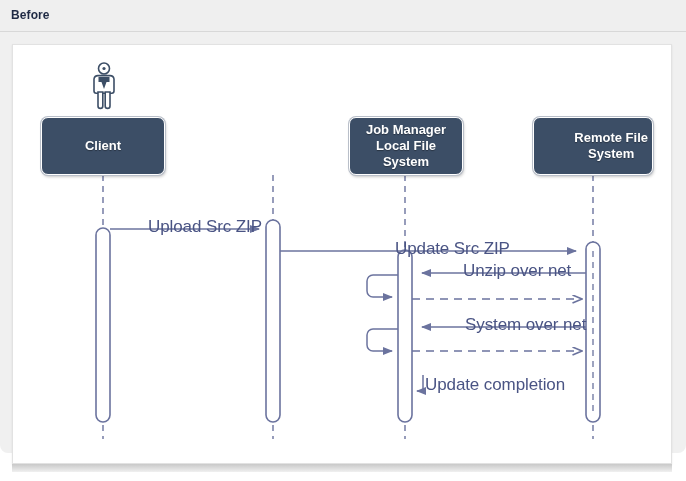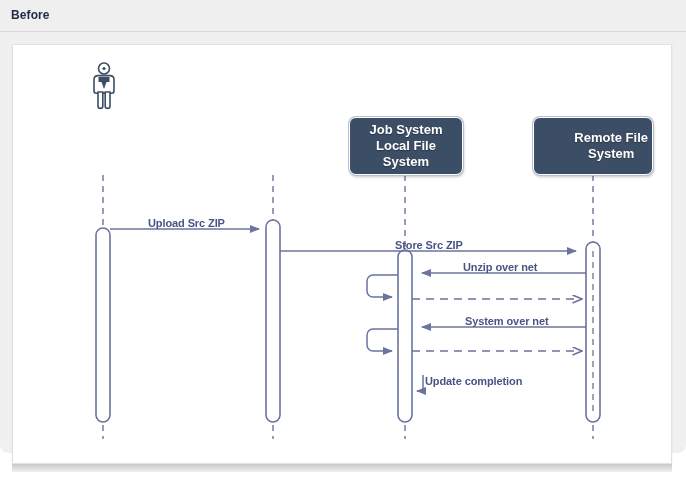--- a/index.html
+++ b/index.html
@@ -91,25 +91,25 @@
     font-size: 13px;
     font-weight: bold;
     line-height: 16px;
     font-family: "Liberation Sans", sans-serif;
     text-shadow: 0 1px 1px rgba(0,0,0,0.35);
     padding: 0 4px;
   }
   
   .msg-label {
     position: absolute;
-    font-size: 11px;
+    font-size: 17px;
     color: #4a5484;
     font-family: "Liberation Sans", sans-serif;
     white-space: nowrap;
-    font-weight: bold;
+    font-weight: normal;
     letter-spacing: -0.1px;
   }
   
   .actor {
     position: absolute;
   }
 </style>
 </head>
 <body>
 
@@ -186,40 +186,43 @@
 
           <path d="M7,18 a4,4 0 0 1 4,-3.4 L23,14.6 a4,4 0 0 1 4,3.4 L27,30 a2.2,2.2 0 0 1 -2.2,2.2 L9.2,32.2 A2.2,2.2 0 0 1 7,30 Z" fill="#ffffff" stroke="#3c4e66" stroke-width="1.6"></path>
 
           <path d="M11.5,16 L22.5,16 L22.5,21 L19.5,21 L17,28 L14.5,21 L11.5,21 Z" fill="#3c4e66"></path>
 
           <path d="M11,31 L11,45 a2.4,2.4 0 0 0 4.8,0 L15.8,31 Z" fill="#ffffff" stroke="#3c4e66" stroke-width="1.6"></path>
           <path d="M18.2,31 L18.2,45 a2.4,2.4 0 0 0 4.8,0 L23,31 Z" fill="#ffffff" stroke="#3c4e66" stroke-width="1.6"></path>
         </svg>
       </div>
 
+      <div class="participant" style="left:28px; top:72px; width:124px; height:58px;">
+        <div class="participant-label">Client</div>
+      </div>
 
 
       <div class="participant" style="left:336px; top:72px; width:114px; height:58px;">
         <div class="participant-label">
-          <span>Job System</span><br>
+          <span>Job Manager</span><br>
           <span>Local File</span><br>
           <span>System</span>
         </div>
       </div>
 
       <div class="participant" style="left:520px; top:72px; width:120px; height:58px;justify-content:flex-end;">
         <div class="participant-label">
           <span>Remote File</span><br>
           <span>System</span>
         </div>
       </div>
 
       <div class="msg-label" style="left:135px; top:172px;">Upload Src ZIP</div>
 
-      <div class="msg-label" style="left:382px; top:194px;">Store Src ZIP</div>
+      <div class="msg-label" style="left:382px; top:194px;">Update Src ZIP</div>
 
       <div class="msg-label" style="left:450px; top:216px;">Unzip over net</div>
 
       <div class="msg-label" style="left:452px; top:270px;">System over net</div>
 
       <div class="msg-label" style="left:412px; top:330px;text-align:right;">Update completion</div>
 
     </div>
   </div>
 

